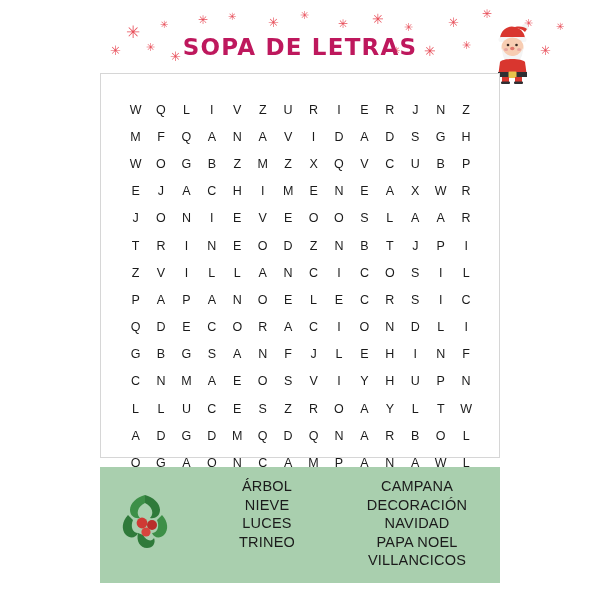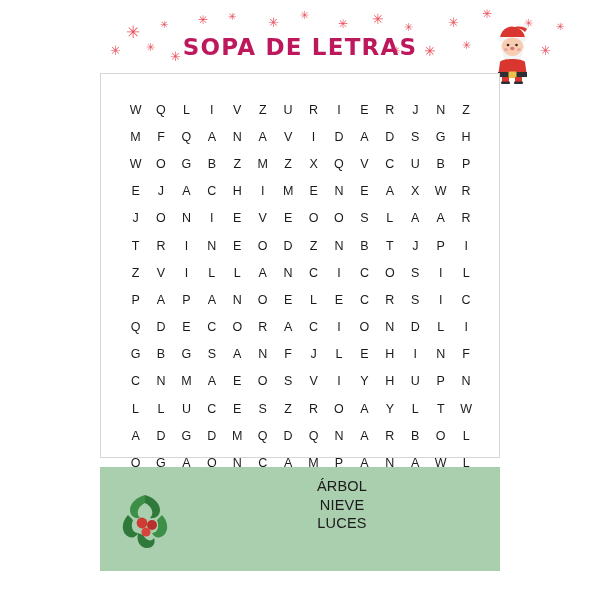--- a/index.html
+++ b/index.html
@@ -85,21 +85,21 @@
     color: #1b1b1b;
     letter-spacing: 0.3px;
   }
 
   
   .words-panel {
     position: absolute;
     left: 100px;
     top: 467px;
     width: 400px;
-    height: 104px;
+    height: 116px;
     background: #a9cfae;
     box-sizing: border-box;
     display: flex;
     align-items: center;
   }
   .holly {
     position: absolute;
     left: 8px;
     top: 18px;
     width: 74px;
@@ -390,15 +390,23 @@
     <path d="M30 48 C28 56 32 63 39 63 C45 63 48 58 46 53 C44 57 38 56 35 50 Z" fill="#2f7a3a"></path>
     <circle cx="34" cy="38" r="5.4" fill="#cf3a34"></circle>
     <circle cx="44" cy="40" r="5" fill="#b92f2b"></circle>
     <circle cx="38" cy="47" r="4.6" fill="#d8443d"></circle>
   </svg>
   <div class="words-cols">
     <div class="words-col" id="words-left">
         <div class="word">ÁRBOL</div>
         <div class="word">NIEVE</div>
         <div class="word">LUCES</div>
+        <div class="word">TRINEO</div>
+      </div>
+    <div class="words-col" id="words-right">
+        <div class="word">CAMPANA</div>
+        <div class="word">DECORACIÓN</div>
+        <div class="word">NAVIDAD</div>
+        <div class="word">PAPA NOEL</div>
+        <div class="word">VILLANCICOS</div>
       </div>
   </div>
 </div>
 
 </body></html>

